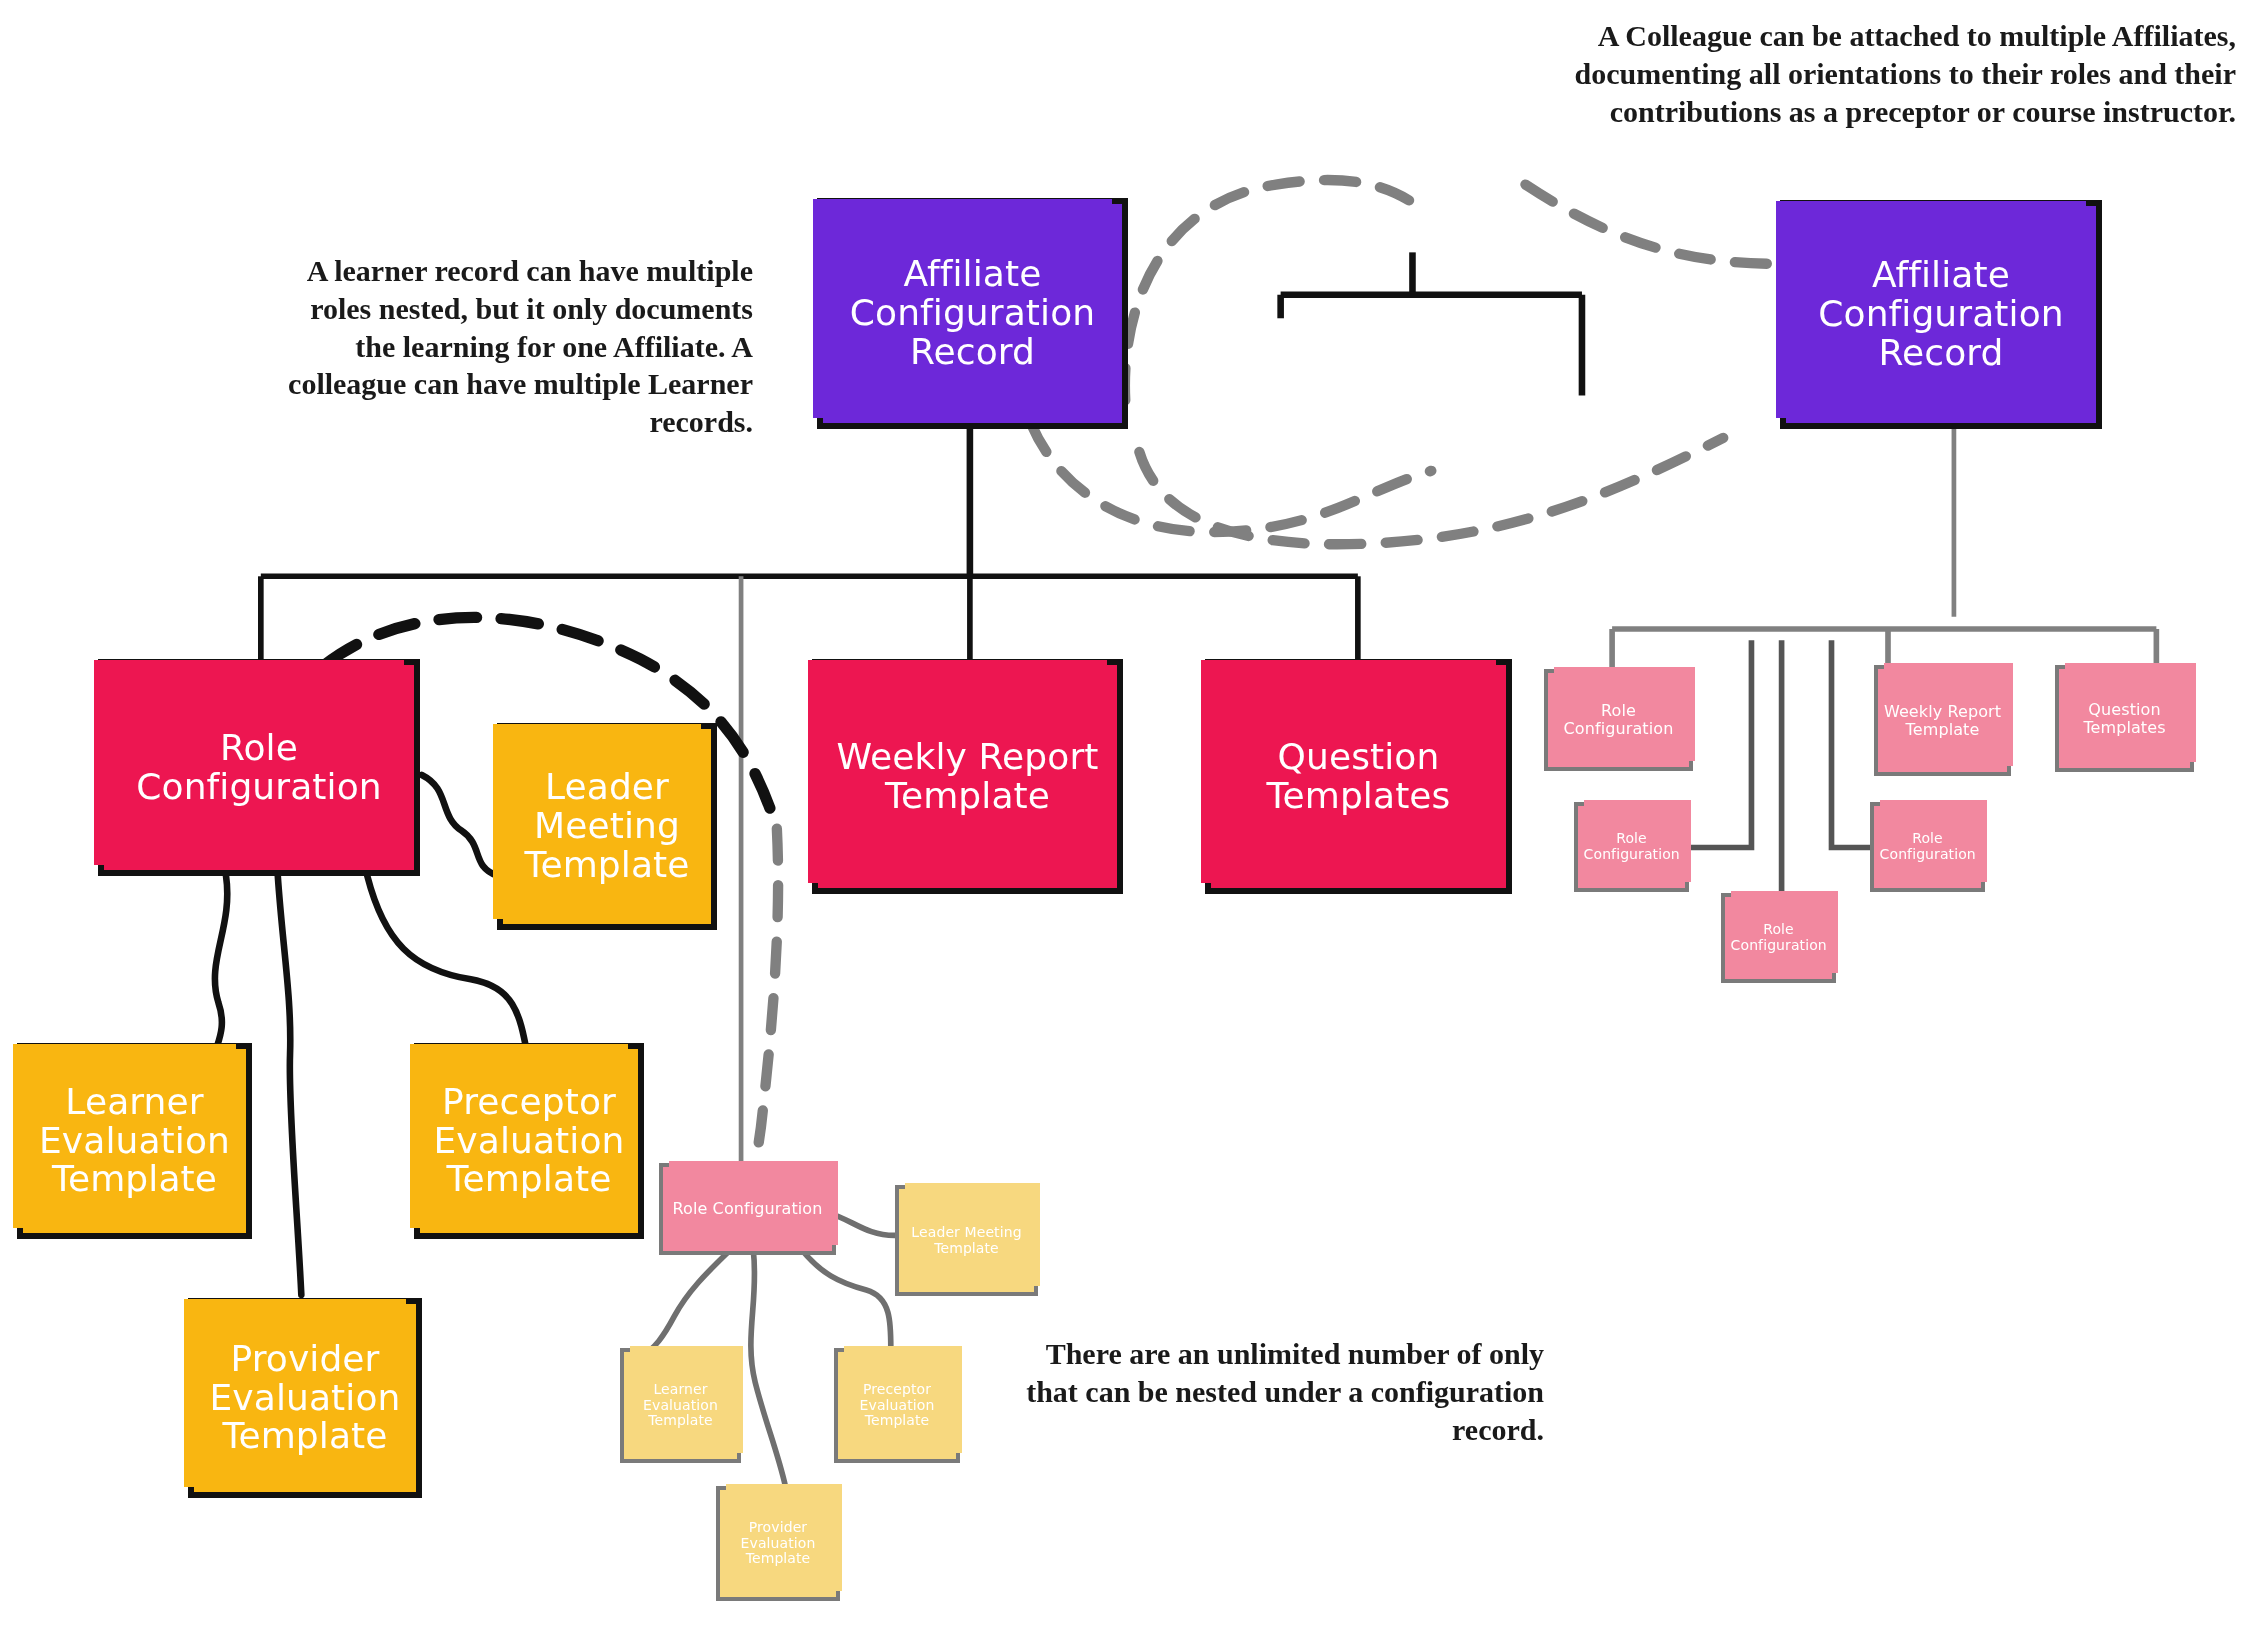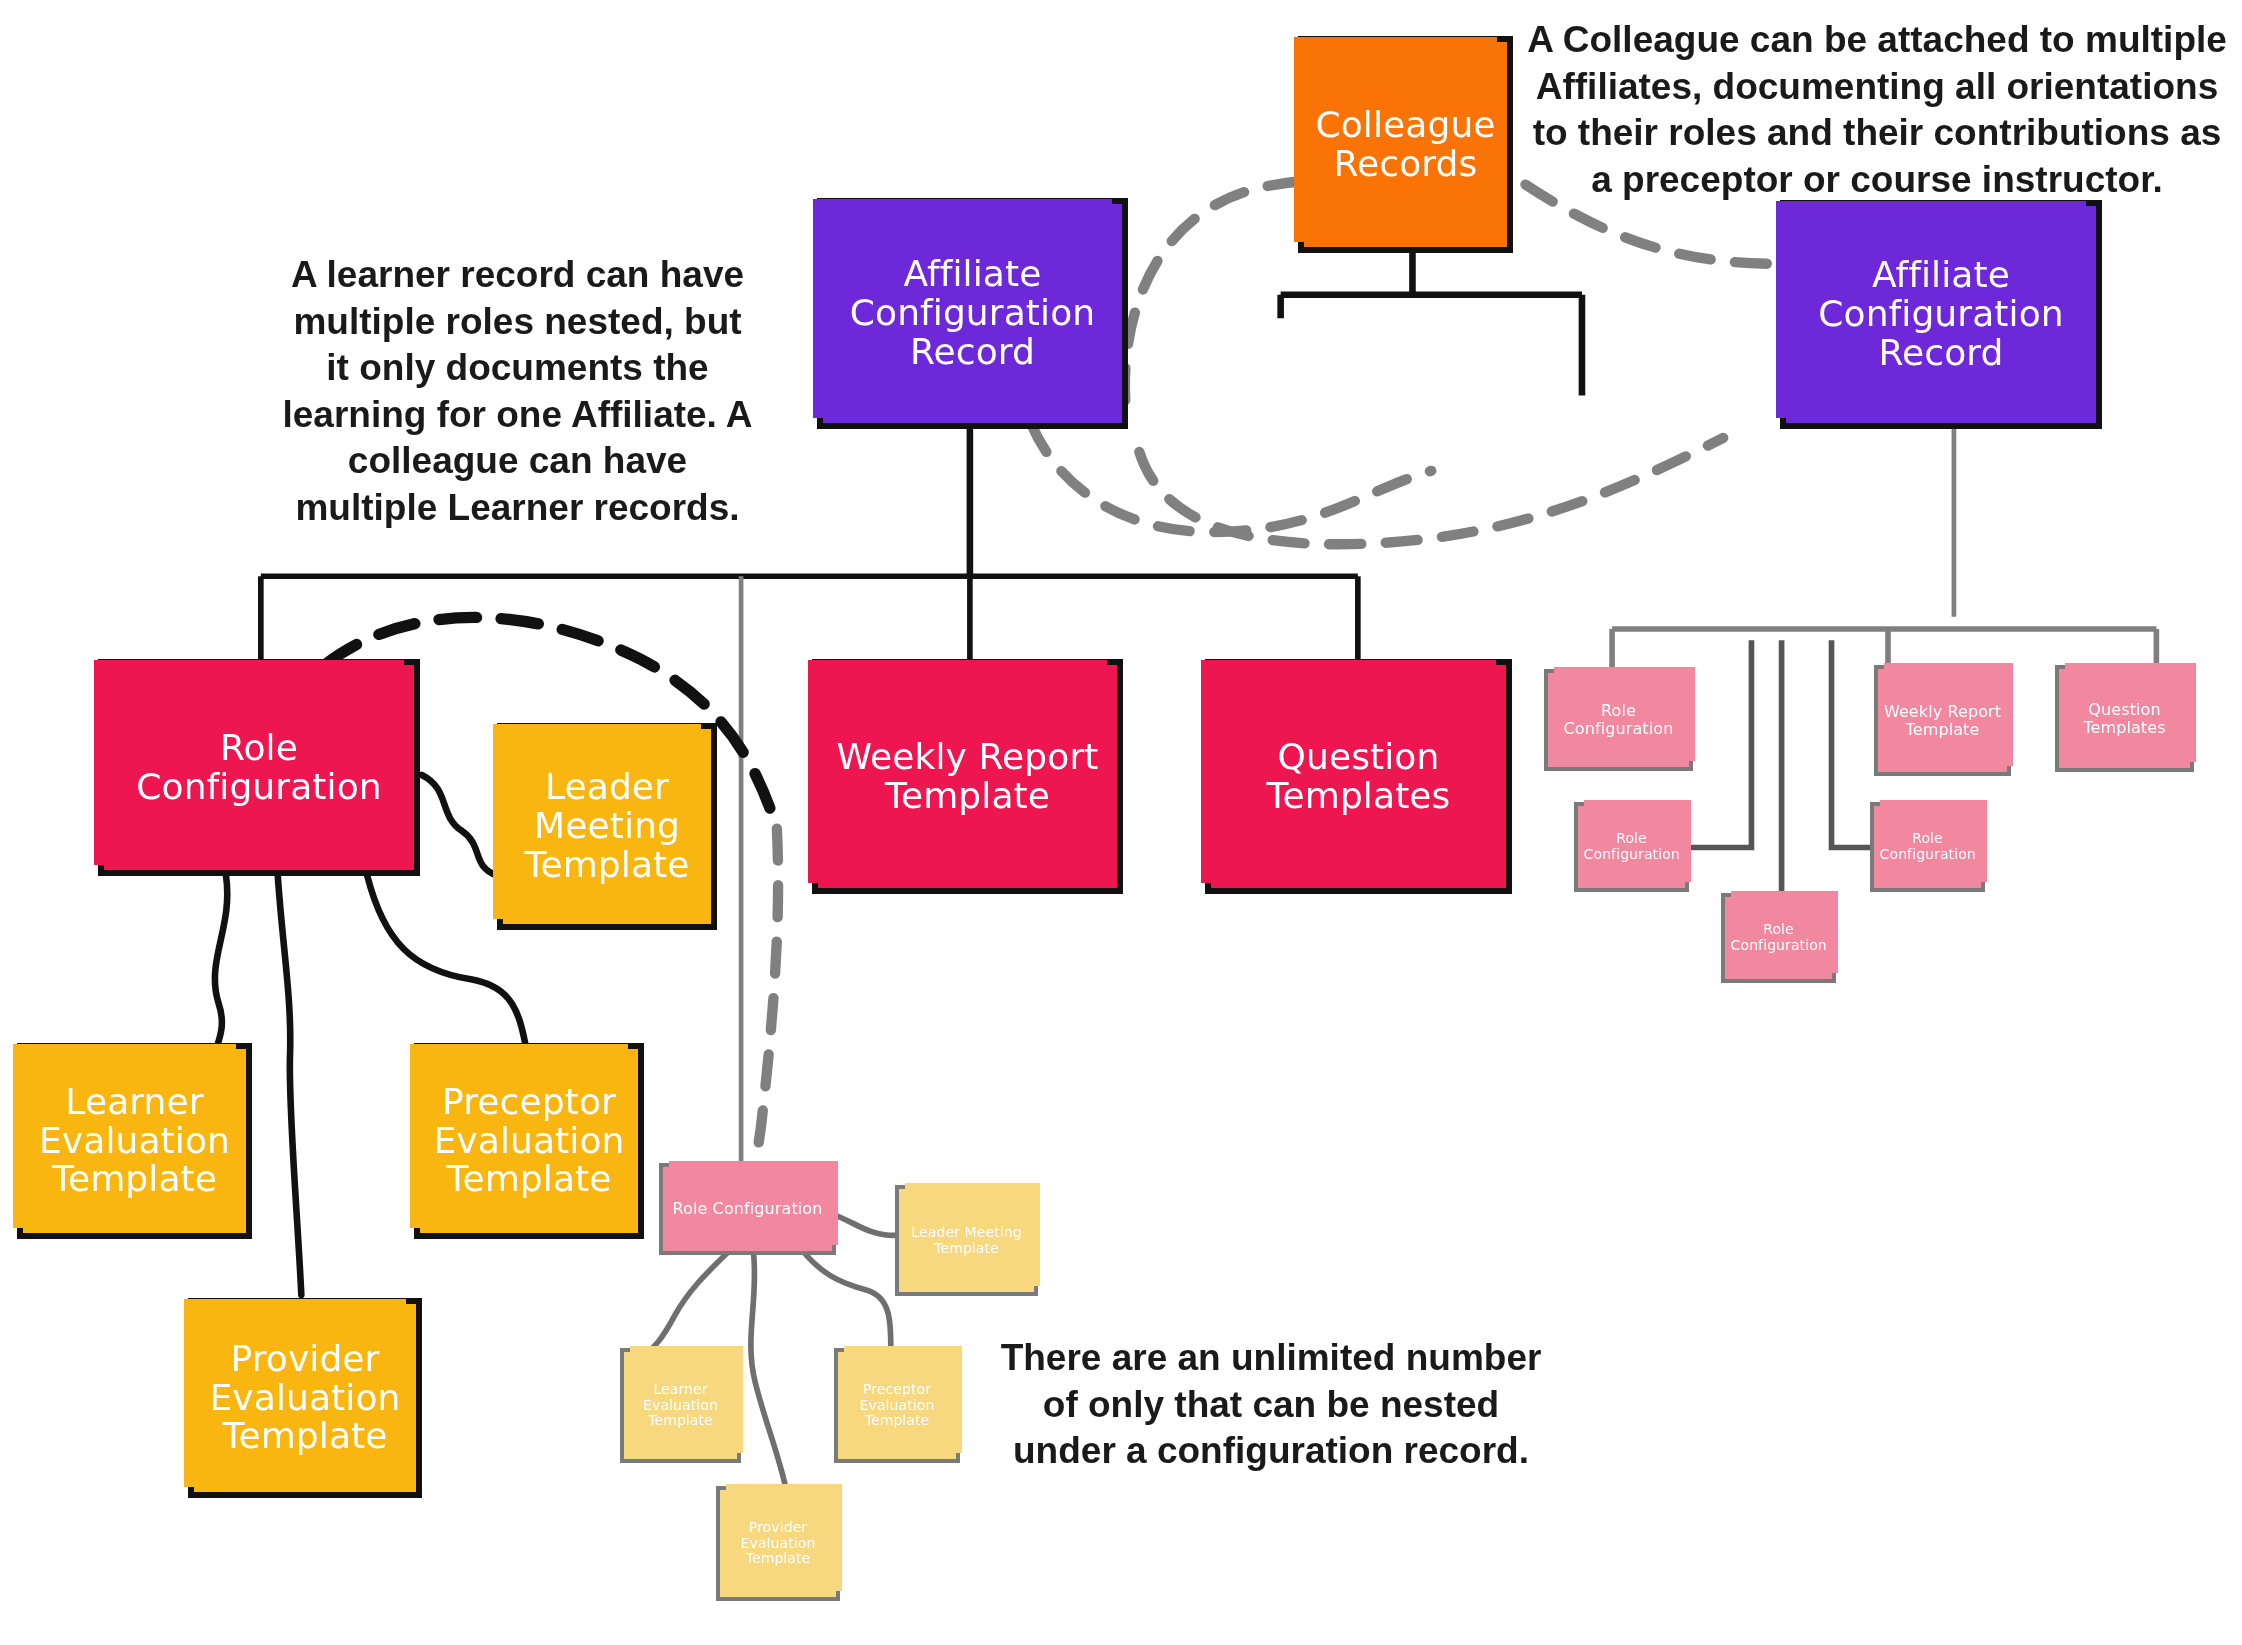--- a/index.html
+++ b/index.html
@@ -81,25 +81,25 @@
   .c-crimson { background: #ED1651; }
   .c-gold    { background: #F9B611; }
   .c-pink    { background: #F2889F; }
   .c-cream   { background: #F7D87F; }
 
   
   .note {
     position: absolute;
     color: #1a1a1a;
     font-weight: bold;
-    text-align: center;
-    font-size: 37px;
+    text-align: right;
+    font-size: 30px;
     line-height: 1.26;
     z-index: 6;
-    font-family: Liberation Sans, sans-serif;
+    font-family: Liberation Serif, serif;
   }
 </style>
 </head>
 <body>
 
 <div id="canvas">
 
   <svg id="wires" viewBox="0 0 2382 1748" xmlns="http://www.w3.org/2000/svg">
 
     <path d="M1500 268 L1500 313" stroke="#111" stroke-width="7" fill="none"></path>
@@ -149,23 +149,20 @@
 
   </svg>
 
   <div class="note" style="left:282px; top:252px; width:471px;">A learner record can have multiple roles nested, but it only documents the learning for one Affiliate. A colleague can have multiple Learner records.</div>
 
   <div class="note" style="left:1518px; top:17px; width:718px;">A Colleague can be attached to multiple Affiliates, documenting all orientations to their roles and their contributions as a preceptor or course instructor.</div>
 
   <div class="note" style="left:998px; top:1335px; width:546px;">There are an unlimited number of only that can be nested under a configuration record.</div>
 
 
-  <div class="node big c-orange" style="left:1298px; top:36px; width:215px; height:217px;">
-    <span class="lbl">Colleague Records</span>
-  </div>
 
   <div class="node big c-blue" style="left:817px; top:198px; width:311px; height:231px;">
     <span class="lbl">Affiliate Configuration Record</span>
   </div>
 
   <div class="node big c-blue" style="left:1780px; top:200px; width:322px; height:229px;">
     <span class="lbl">Affiliate Configuration Record</span>
   </div>
 
 

